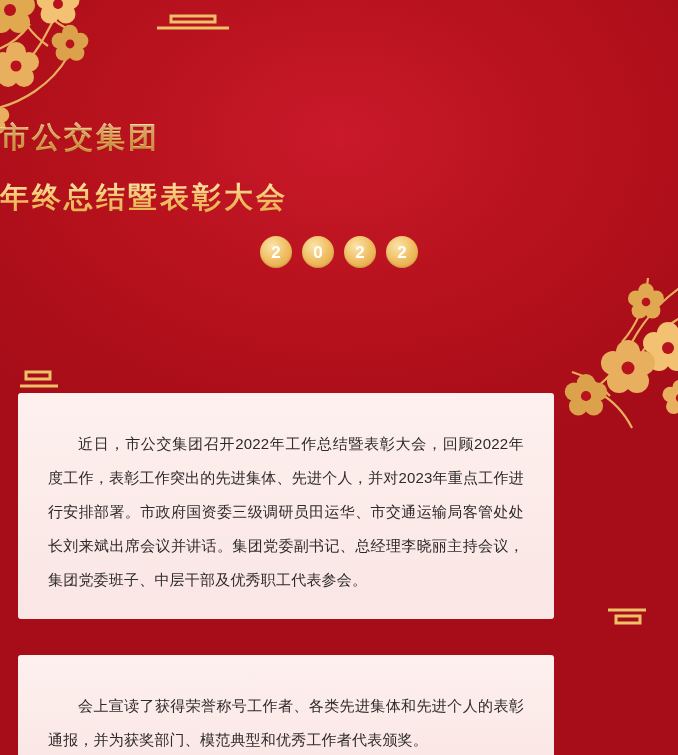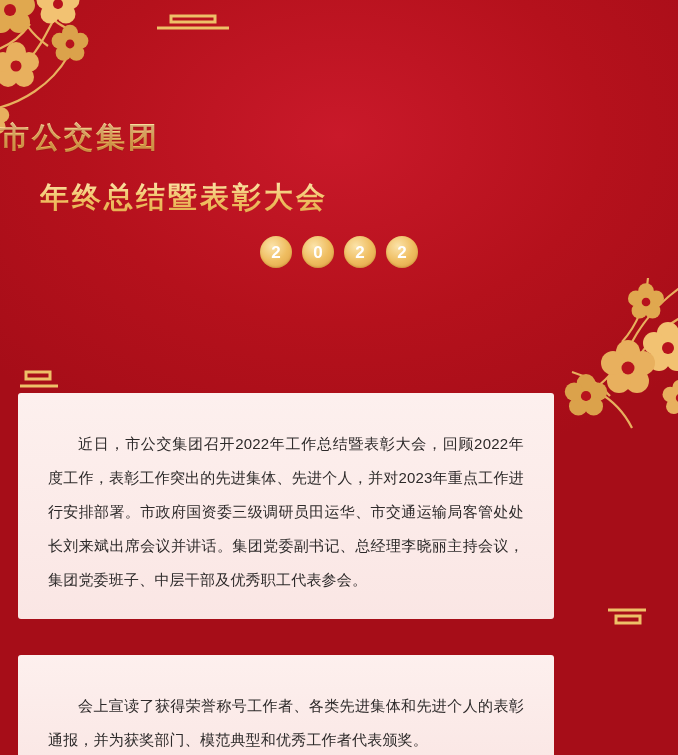--- a/index.html
+++ b/index.html
@@ -83,21 +83,20 @@
     text-shadow: 0 1px 0 rgba(120,30,10,0.25);
   }
   .title-line2 {
     margin-top: 20px;
     font-size: 29px;
     font-weight: bold;
     letter-spacing: 3px;
     background: linear-gradient(180deg, #fdeab4 0%, #f0bf62 55%, #e0a94a 100%);
     -webkit-background-clip: text;
     background-clip: text;
-    margin-left: 40px;
     -webkit-text-fill-color: transparent;
   }
   .year-row {
     margin-top: 18px;
     display: flex;
     justify-content: center;
     gap: 10px;
   }
   .year-badge {
     width: 32px;

